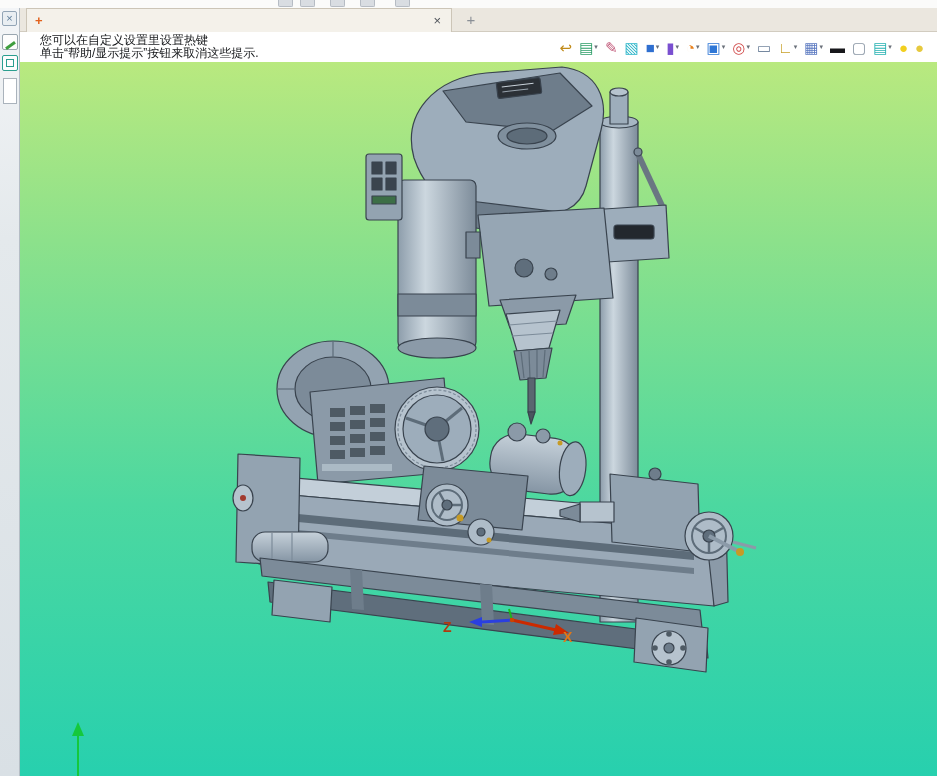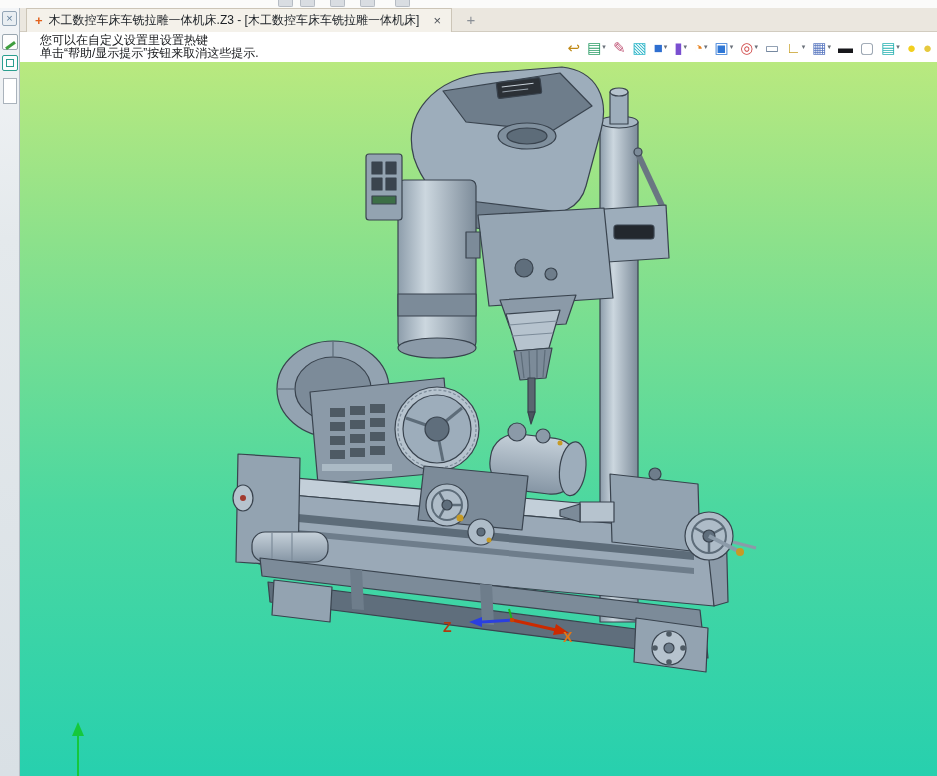--- a/index.html
+++ b/index.html
@@ -18,21 +18,21 @@
   .tab{position:absolute;left:26px;top:0;width:426px;height:24px;background:#f4f1ea;
     border:1px solid #ccc5b7;border-bottom:none;display:flex;align-items:center;gap:6px;
     padding:0 8px;font-size:12px;color:#1d2227;overflow:hidden;white-space:nowrap}
   .tab-plus{color:#e2611c;font-weight:bold;font-size:13px;flex:0 0 auto}
   .tab-title{overflow:hidden;text-overflow:ellipsis}
   .tab-close{margin-left:auto;color:#50555b;font-size:13px;flex:0 0 auto;padding:0 2px}
   .new-tab{position:absolute;left:462px;top:3px;width:18px;height:18px;text-align:center;
     line-height:17px;color:#8a8f96;font-size:15px}
 
   
-  #toolbar-row{position:absolute;top:32px;left:20px;right:0;height:30px;background:#fff}
+  #toolbar-row{position:absolute;top:32px;left:20px;right:8px;height:30px;background:#fff}
   #hint{position:absolute;left:20px;top:2px;font-size:12px;color:#15171a;line-height:13px}
   #tb-icons{position:absolute;right:3px;top:3px;display:flex;align-items:center;gap:3px}
   .tb-icon{display:flex;align-items:center;height:24px;padding:0 2px;border-radius:3px}
   .tb-icon .g{font-size:15px;line-height:1}
   .tb-icon .dd{font-size:7px;color:#6a707a;margin-left:1px}
 
   
   #sidebar{position:absolute;top:8px;left:0;width:20px;bottom:0;z-index:5;
     background:linear-gradient(180deg,#f3f5f7 0%,#e4e9ec 30%,#d9e0e5 100%);
     border-right:1px solid #b5bdc5}
@@ -60,21 +60,20 @@
     <span class="frag" style="left:278px"></span>
     <span class="frag" style="left:300px"></span>
     <span class="frag" style="left:330px"></span>
     <span class="frag" style="left:360px"></span>
     <span class="frag" style="left:395px"></span>
   </div>
 
   <div id="tab-bar">
     <div class="tab">
       <span class="tab-plus">+</span>
-      <span class="tab-title">木工数控车床车铣拉雕一体机床.Z3 - [木工数控车床车铣拉雕一体机床]</span>
       <span class="tab-close">×</span>
     </div>
     <div class="new-tab">+</div>
   </div>
 
   <div id="toolbar-row">
     <div id="hint">
       <div>您可以在自定义设置里设置热键</div>
       <div>单击“帮助/显示提示”按钮来取消这些提示.</div>
     </div>

